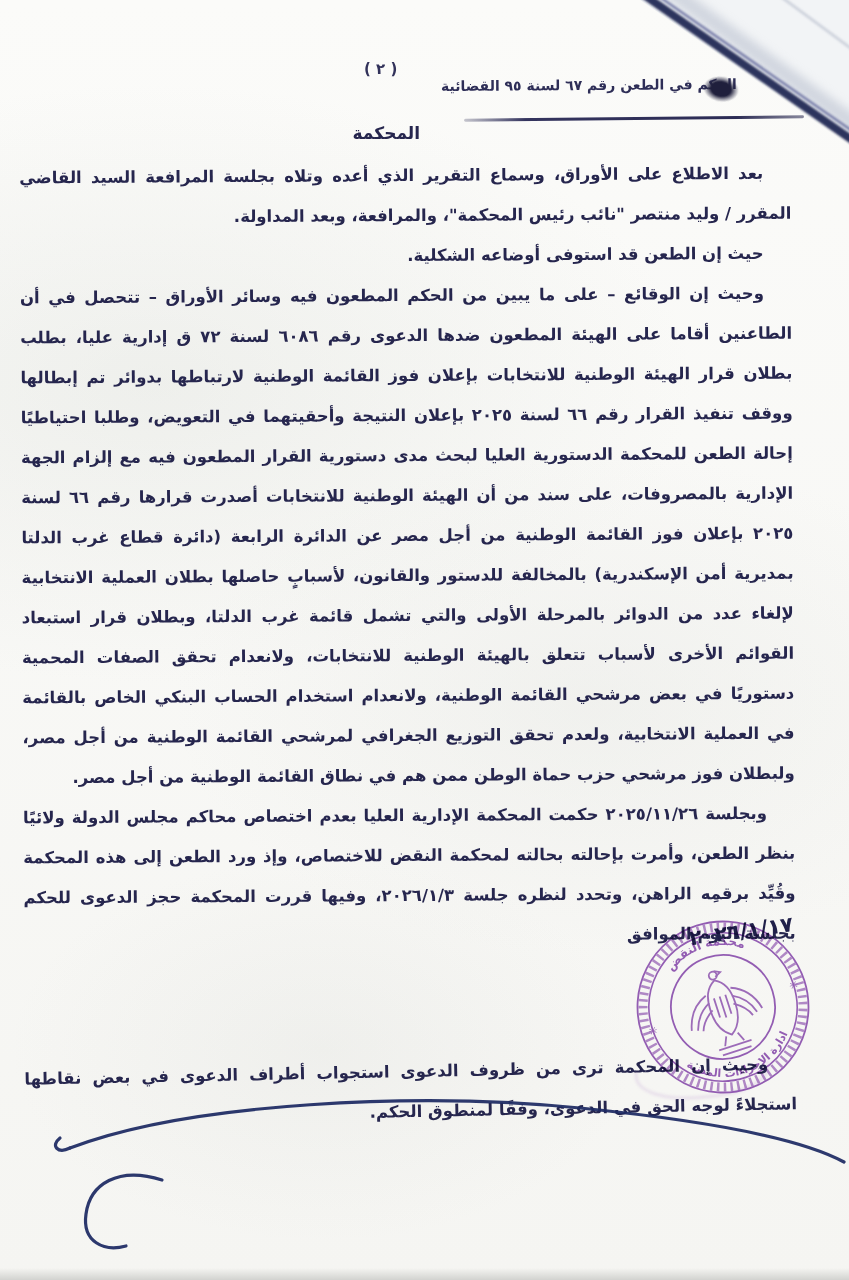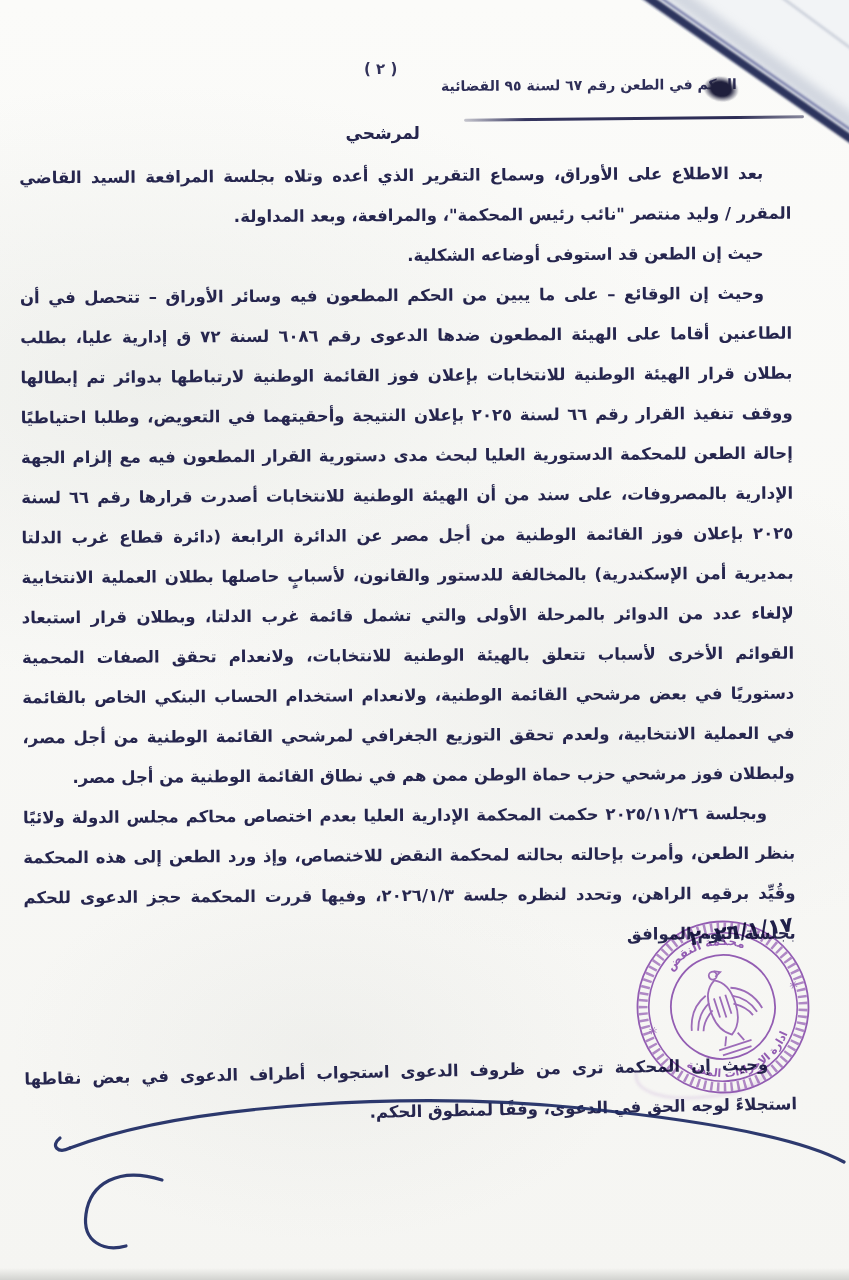--- a/index.html
+++ b/index.html
@@ -91,21 +91,21 @@
     <path d="M664,-14 L884,146" stroke="#b6bdcc" stroke-width="16" filter="url(#b5)" opacity=".55" fill="none"></path>
     <path d="M634,-12 L872,154" stroke="#242a55" stroke-width="8" filter="url(#b1)" opacity=".95" fill="none"></path>
     <path d="M641,-16 L868,142" stroke="#5a6096" stroke-width="2.5" filter="url(#b1)" opacity=".8" fill="none"></path>
     <path d="M780,-4 L856,52" stroke="#c8cdd8" stroke-width="3" filter="url(#b1)" opacity=".8" fill="none"></path>
   </svg>
 
   <div class="abs page-number">( ٢ )</div>
   <div class="abs case-ref">الحكم في الطعن رقم ٦٧ لسنة ٩٥ القضائية</div>
   <div class="abs ink-smudge"></div>
   <div class="abs header-underline"></div>
-  <div class="abs section-heading">لمرشحي</div>
+  <div class="abs section-heading">المحكمة</div>
 
   <div class="abs textcol">
     <p class="indent">بعد الاطلاع على الأوراق، وسماع التقرير الذي أعده وتلاه بجلسة المرافعة السيد القاضي المقرر / وليد منتصر "نائب رئيس المحكمة"، والمرافعة، وبعد المداولة.</p>
     <p class="indent">حيث إن الطعن قد استوفى أوضاعه الشكلية.</p>
     <p class="indent">وحيث إن الوقائع – على ما يبين من الحكم المطعون فيه وسائر الأوراق – تتحصل في أن الطاعنين أقاما على الهيئة المطعون ضدها الدعوى رقم ٦٠٨٦ لسنة ٧٢ ق إدارية عليا، بطلب بطلان قرار الهيئة الوطنية للانتخابات بإعلان فوز القائمة الوطنية لارتباطها بدوائر تم إبطالها ووقف تنفيذ القرار رقم ٦٦ لسنة ٢٠٢٥ بإعلان النتيجة وأحقيتهما في التعويض، وطلبا احتياطيًا إحالة الطعن للمحكمة الدستورية العليا لبحث مدى دستورية القرار المطعون فيه مع إلزام الجهة الإدارية بالمصروفات، على سند من أن الهيئة الوطنية للانتخابات أصدرت قرارها رقم ٦٦ لسنة ٢٠٢٥ بإعلان فوز القائمة الوطنية من أجل مصر عن الدائرة الرابعة (دائرة قطاع غرب الدلتا بمديرية أمن الإسكندرية) بالمخالفة للدستور والقانون، لأسبابٍ حاصلها بطلان العملية الانتخابية لإلغاء عدد من الدوائر بالمرحلة الأولى والتي تشمل قائمة غرب الدلتا، وبطلان قرار استبعاد القوائم الأخرى لأسباب تتعلق بالهيئة الوطنية للانتخابات، ولانعدام تحقق الصفات المحمية دستوريًا في بعض مرشحي القائمة الوطنية، ولانعدام استخدام الحساب البنكي الخاص بالقائمة في العملية الانتخابية، ولعدم تحقق التوزيع الجغرافي لمرشحي القائمة الوطنية من أجل مصر، ولبطلان فوز مرشحي حزب حماة الوطن ممن هم في نطاق القائمة الوطنية من أجل مصر.</p>
     <p class="indent">وبجلسة ٢٠٢٥/١١/٢٦ حكمت المحكمة الإدارية العليا بعدم اختصاص محاكم مجلس الدولة ولائيًا بنظر الطعن، وأمرت بإحالته بحالته لمحكمة النقض للاختصاص، وإذ ورد الطعن إلى هذه المحكمة وقُيِّد برقمِه الراهن، وتحدد لنظره جلسة ٢٠٢٦/١/٣، وفيها قررت المحكمة حجز الدعوى للحكم بجلسة اليوم الموافق</p>
     <p class="indent para-interrogation">وحيث إن المحكمة ترى من ظروف الدعوى استجواب أطراف الدعوى في بعض نقاطها استجلاءً لوجه الحق في الدعوى، وفقًا لمنطوق الحكم.</p>
   </div>
 
   <div class="abs judgment-date">٢٠٢٦/١/١٧</div>

